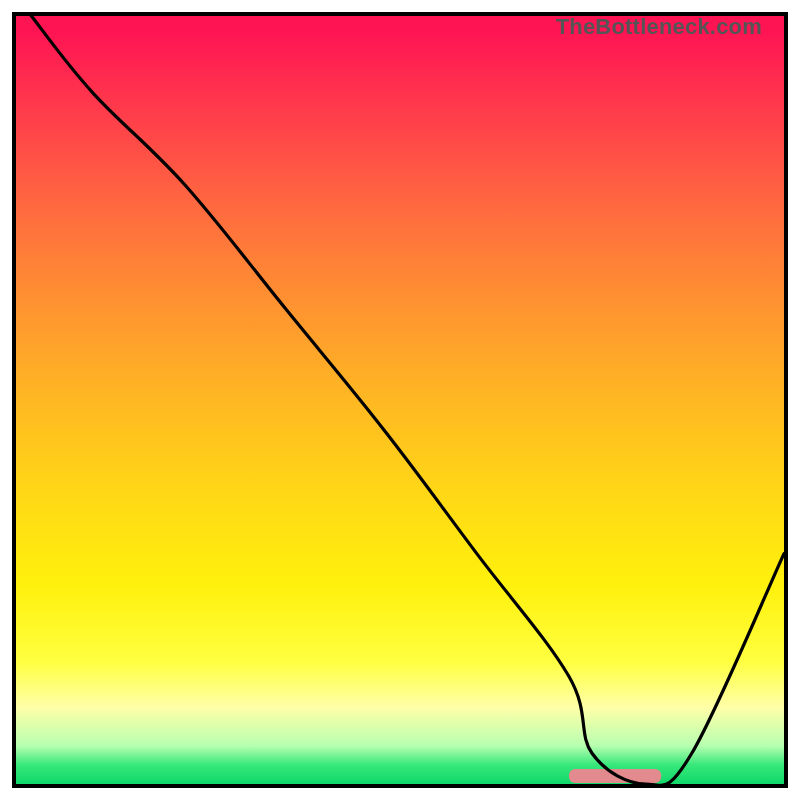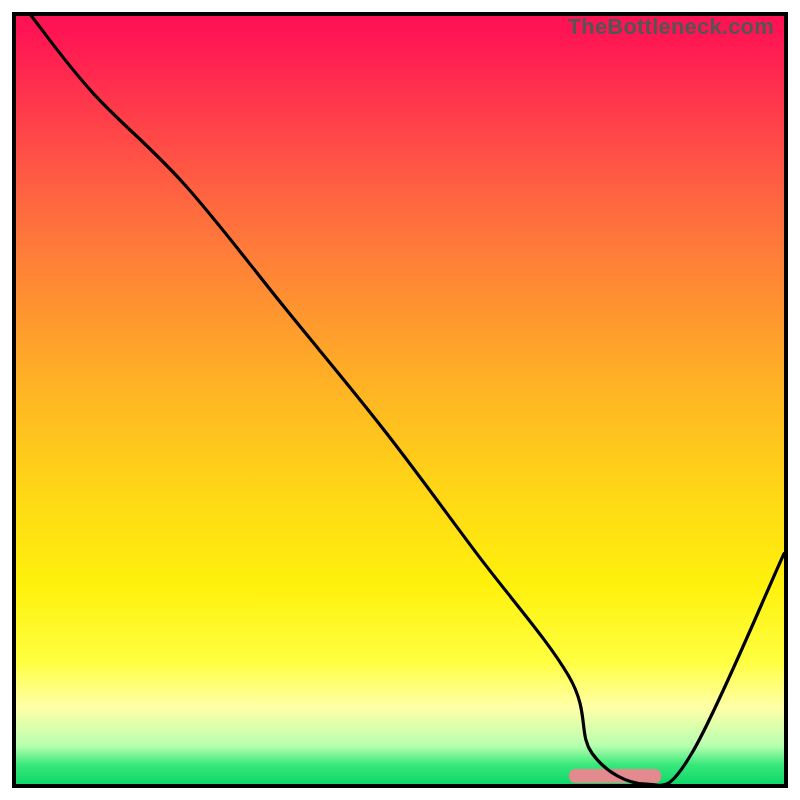--- a/index.html
+++ b/index.html
@@ -16,21 +16,21 @@
     top: 12px;
     width: 776px;
     height: 776px;
     border: 4px solid #000;
     box-sizing: border-box;
     overflow: hidden;
   }
   .watermark {
     position: absolute;
     top: -2px;
-    right: 10px;
+    right: 22px;
     font-size: 22px;
     font-weight: 600;
     color: #555555;
     letter-spacing: 0.2px;
     z-index: 10;
   }
   .gradient-area {
     position: absolute;
     left: 0;
     top: 0;

